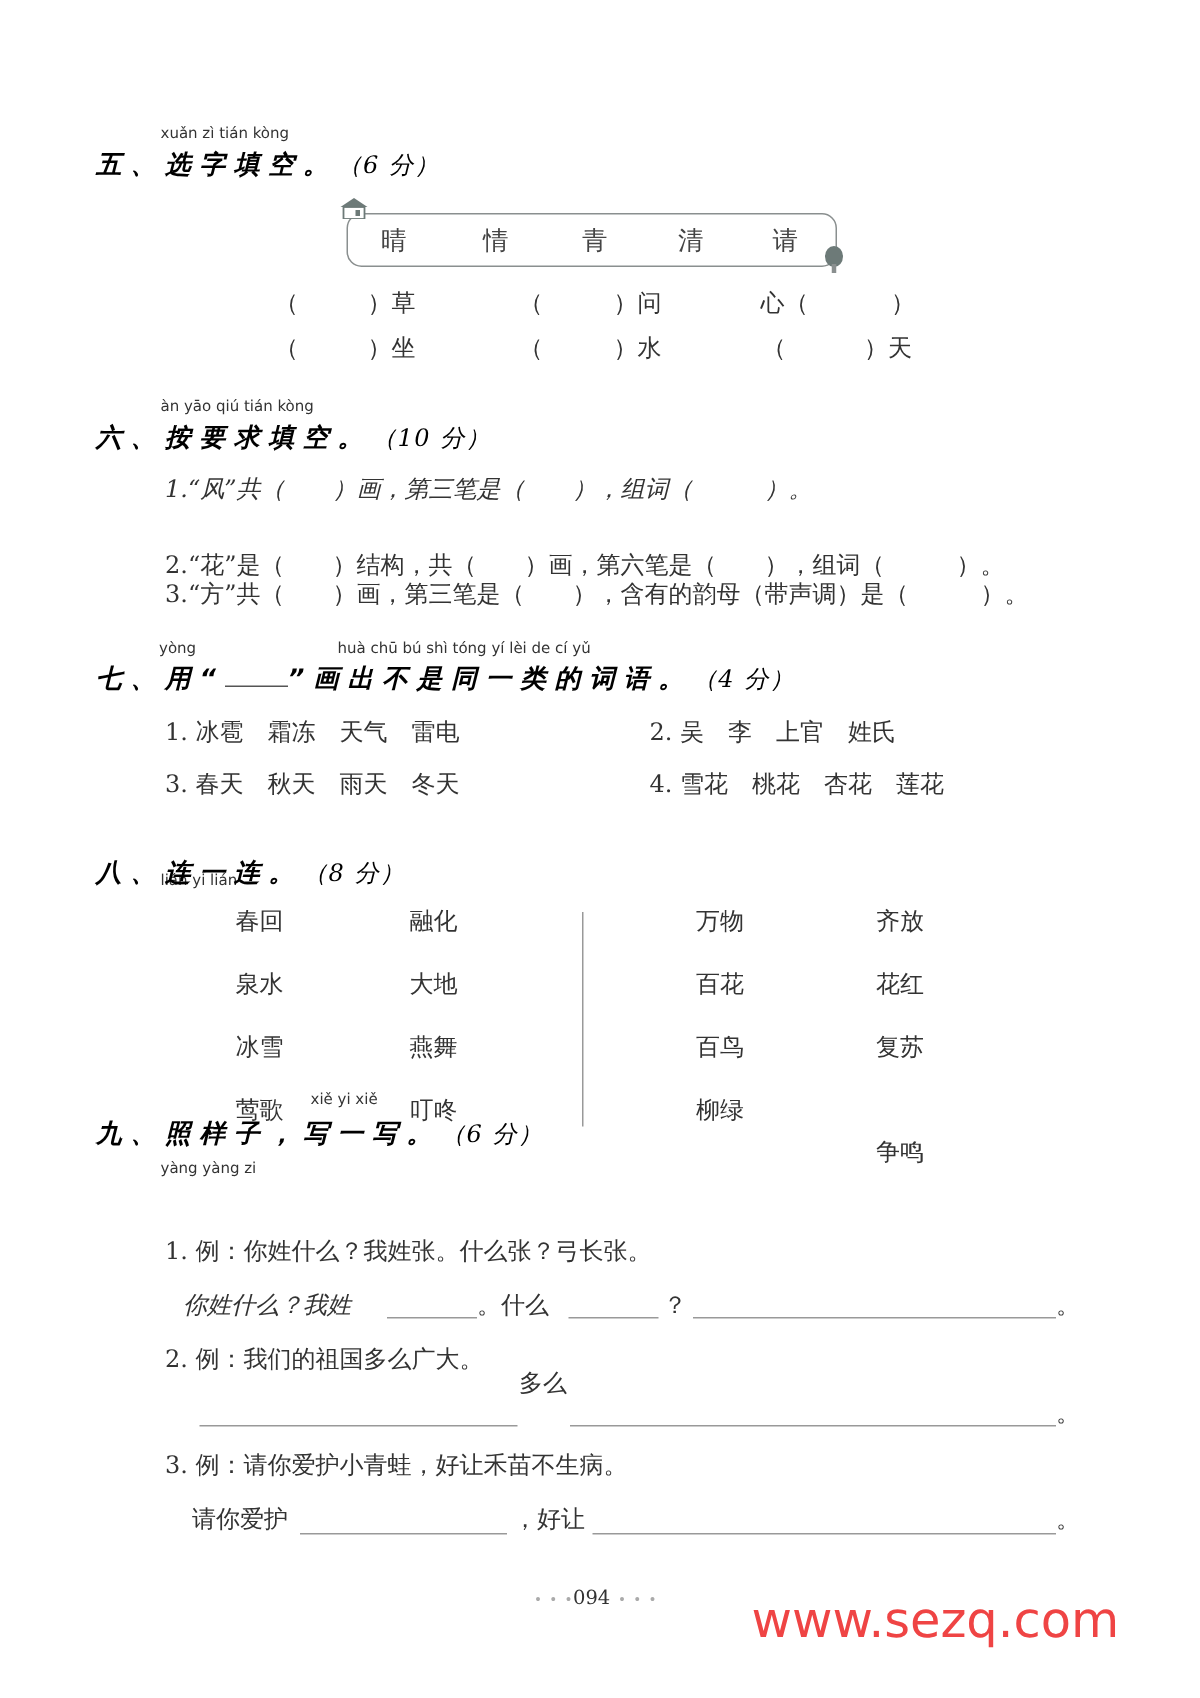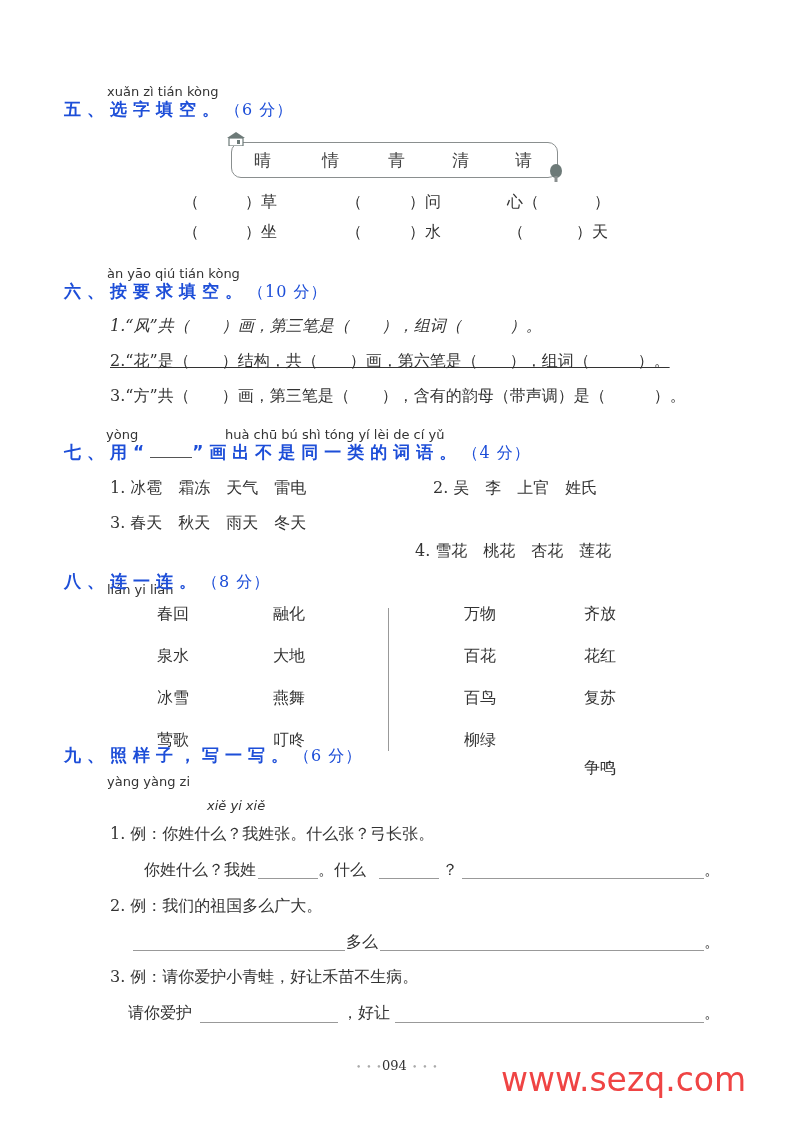--- a/index.html
+++ b/index.html
@@ -1,20 +1,20 @@
 <!DOCTYPE html>
 <html><head>
 <meta charset="utf-8">
 <style>
   html, body { margin:0; padding:0; background:#ffffff; }
   body { width:800px; height:1132px; position:relative; overflow:hidden;
          font-family:"DejaVu Serif","Liberation Serif",serif; color:#2a2a2a; }
   .abs { position:absolute; white-space:nowrap; }
-  .pinyin { font-family:"DejaVu Sans","Liberation Sans",sans-serif; font-size:13px; color:#333; }
-  .heading { font-family:"DejaVu Sans","Liberation Sans",sans-serif; font-size:17px; font-weight:bold; letter-spacing:6px; color:#1d4ed8; }
+  .pinyin { font-family:"DejaVu Sans","Liberation Sans",sans-serif; font-size:10px; color:#333; }
+  .heading { font-family:"DejaVu Sans","Liberation Sans",sans-serif; font-size:17px; font-weight:bold; letter-spacing:6px; color:#000000;font-style:italic; }
   .score { font-family:"DejaVu Serif","Liberation Serif",serif; font-weight:normal; letter-spacing:1px; font-size:16px; }
   .body-text { font-size:16px; color:#333; }
   .choice-box { position:absolute; left:231px; top:142px; width:325px; height:34px;
                 border:1.3px solid #8a8f8f; border-radius:10px; }
   .choice-char { position:absolute; top:149px; font-size:17px; color:#444; }
   .house { position:absolute; left:226px; top:132px; width:20px; height:14px; }
   .tree { position:absolute; left:549px; top:163px; width:14px; height:20px; }
   .blank-line { position:absolute; border-bottom:1px solid #999; height:0; }
   .divider { position:absolute; left:388px; top:608px; width:0; height:143px; border-left:1.2px solid #999; }
   .footer-num { font-size:13px; color:#333; }
@@ -58,32 +58,32 @@
 <span class="abs body-text" style="left:346px; top:222px;">（</span>
 <span class="abs body-text" style="left:409px; top:222px;">）水</span>
 <span class="abs body-text" style="left:508px; top:222px;">（</span>
 <span class="abs body-text" style="left:576px; top:222px;">）天</span>
 
 <div class="abs pinyin" style="left:107px; top:266px;">àn  yāo  qiú  tián kòng</div>
 <div class="abs heading" style="left:64px; top:280px;">
   <span>六、按要求填空。</span><span class="score">（10 分）</span>
 </div>
 <div class="abs body-text" style="left:110px; top:316px;font-style:italic;">1.“风”共（　　）画，第三笔是（　　），组词（　　　）。</div>
-<div class="abs body-text" style="left:110px; top:351px;text-decoration:underline;">2.“花”是（　　）结构，共（　　）画，第六笔是（　　），组词（　　　）。</div>
+<div class="abs body-text" style="left:110px; top:367px;">2.“花”是（　　）结构，共（　　）画，第六笔是（　　），组词（　　　）。</div>
 <div class="abs body-text" style="left:110px; top:386px;">3.“方”共（　　）画，第三笔是（　　），含有的韵母（带声调）是（　　　）。</div>
 
 <div class="abs pinyin" style="left:106px; top:427px;">yòng</div>
 <div class="abs pinyin" style="left:225px; top:427px;">huà chū  bú  shì tóng  yí   lèi  de  cí  yǔ</div>
 <div class="abs heading" style="left:64px; top:441px;">
   <span>七、用“</span><span class="underline-sample"></span><span>”画出不是同一类的词语。</span><span class="score">（4 分）</span>
 </div>
 <div class="abs body-text" style="left:110px; top:478px;">1. 冰雹　霜冻　天气　雷电</div>
 <div class="abs body-text" style="left:433px; top:478px;">2. 吴　李　上官　姓氏</div>
 <div class="abs body-text" style="left:110px; top:513px;">3. 春天　秋天　雨天　冬天</div>
-<div class="abs body-text" style="left:415px; top:513px;margin-top:28px;">4. 雪花　桃花　杏花　莲花</div>
+<div class="abs body-text" style="left:433px; top:513px;">4. 雪花　桃花　杏花　莲花</div>
 
 <div class="abs pinyin" style="left:107px; top:556px;margin-top:26px;">lián  yi  lián</div>
 <div class="abs heading" style="left:64px; top:570px;">
   <span>八、连一连。</span><span class="score">（8 分）</span>
 </div>
 <div class="divider"></div>
 
 <span class="abs body-text" style="left:157px; top:604px;">春回</span>
 <span class="abs body-text" style="left:157px; top:646px;">泉水</span>
 <span class="abs body-text" style="left:157px; top:688px;">冰雪</span>
@@ -98,37 +98,37 @@
 <span class="abs body-text" style="left:464px; top:646px;">百花</span>
 <span class="abs body-text" style="left:464px; top:688px;">百鸟</span>
 <span class="abs body-text" style="left:464px; top:730px;">柳绿</span>
 
 <span class="abs body-text" style="left:584px; top:604px;">齐放</span>
 <span class="abs body-text" style="left:584px; top:646px;">花红</span>
 <span class="abs body-text" style="left:584px; top:688px;">复苏</span>
 <span class="abs body-text" style="left:584px; top:758px;">争鸣</span>
 
 <div class="abs pinyin" style="left:107px; top:774px;">yàng yàng  zi</div>
-<div class="abs pinyin" style="left:207px; top:798px;font-style:italic;">xiě  yi  xiě</div>
+<div class="abs pinyin" style="left:207px; top:728px;">xiě  yi  xiě</div>
 <div class="abs heading" style="left:64px; top:744px;">
   <span>九、照样子，写一写。</span><span class="score">（6 分）</span>
 </div>
 
 <div class="abs body-text" style="left:110px; top:824px;">1. 例：你姓什么？我姓张。什么张？弓长张。</div>
-<span class="abs body-text" style="left:144px; top:860px;">你姓什么？我姓</span>
+<span class="abs body-text" style="left:122px; top:860px;font-style:italic;">你姓什么？我姓</span>
 <div class="blank-line" style="left:258px; top:878px; width:60px;"></div>
 <span class="abs body-text" style="left:318px; top:860px;">。什么</span>
 <div class="blank-line" style="left:379px; top:878px; width:60px;"></div>
 <span class="abs body-text" style="left:442px; top:860px;">？</span>
 <div class="blank-line" style="left:462px; top:878px; width:242px;"></div>
 <span class="abs body-text" style="left:704px; top:860px;">。</span>
 
 <div class="abs body-text" style="left:110px; top:896px;">2. 例：我们的祖国多么广大。</div>
 <div class="blank-line" style="left:133px; top:950px; width:212px;"></div>
-<span class="abs body-text" style="left:346px; top:932px;">多么</span>
+<span class="abs body-text" style="left:346px; top:912px;">多么</span>
 <div class="blank-line" style="left:380px; top:950px; width:324px;"></div>
 <span class="abs body-text" style="left:704px; top:932px;">。</span>
 
 <div class="abs body-text" style="left:110px; top:967px;text-align:right;">3. 例：请你爱护小青蛙，好让禾苗不生病。</div>
 <span class="abs body-text" style="left:128px; top:1003px;">请你爱护</span>
 <div class="blank-line" style="left:200px; top:1022px; width:138px;"></div>
 <span class="abs body-text" style="left:342px; top:1003px;">，好让</span>
 <div class="blank-line" style="left:316px; top:1022px; width:0;"></div>
 <div class="blank-line" style="left:316px; top:1022px; width:0;"></div>
 <div class="blank-line" style="left:316px; top:1022px; width:0;"></div>

